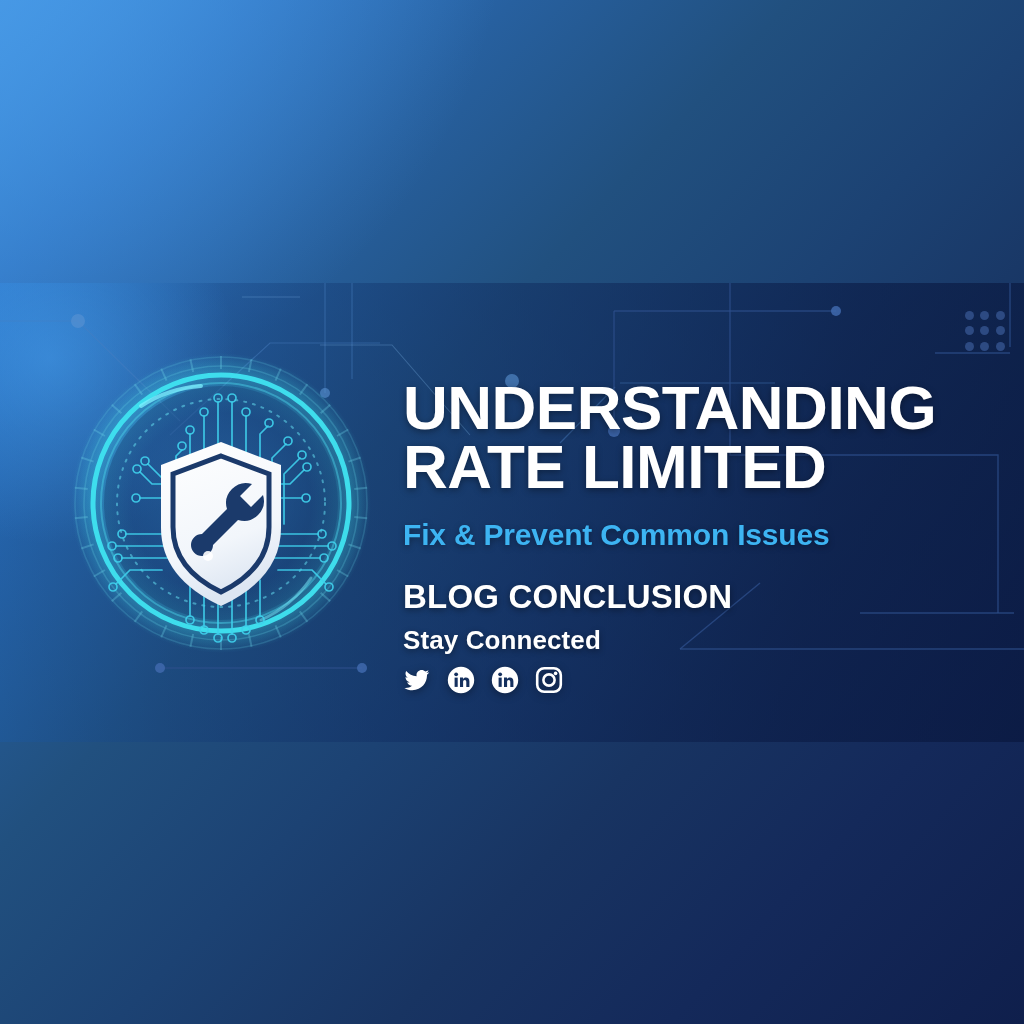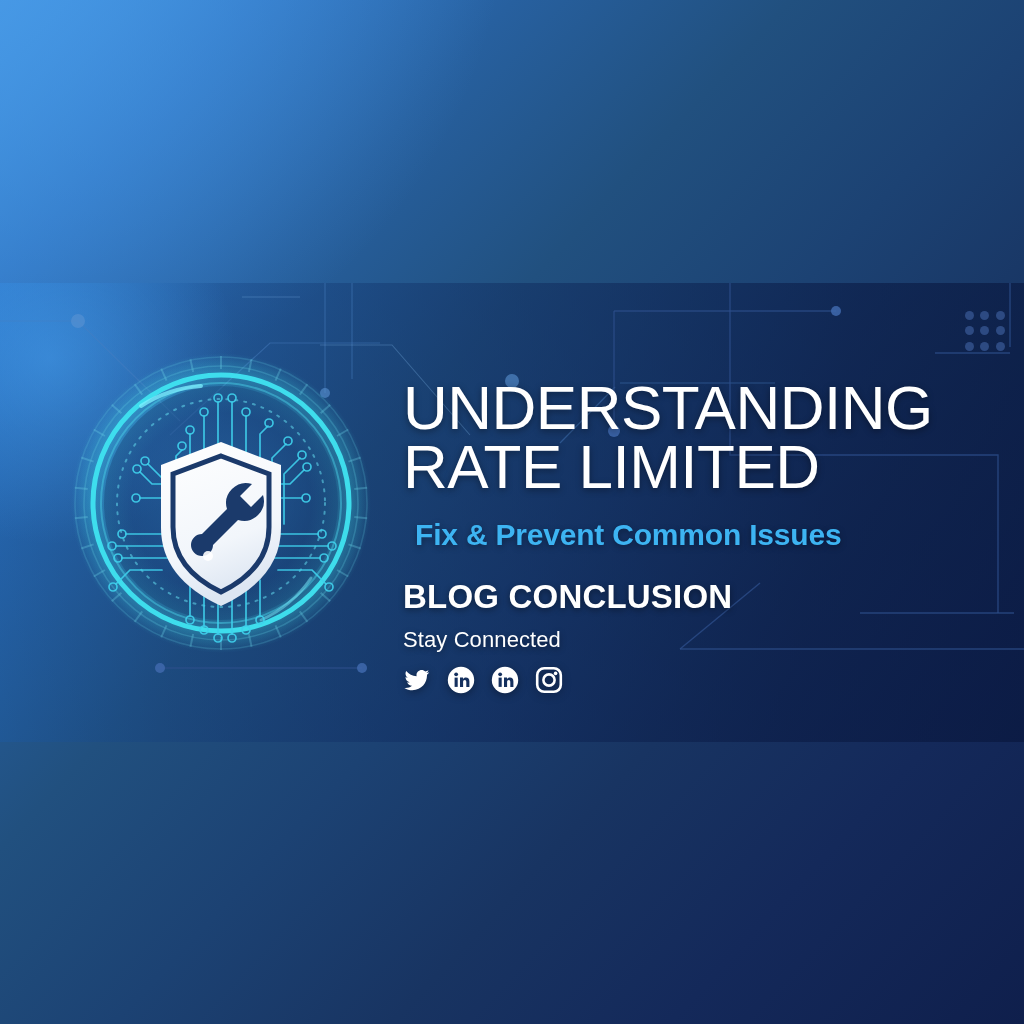--- a/index.html
+++ b/index.html
@@ -65,50 +65,50 @@
   .emblem svg{display:block;width:330px;height:330px;}
 
   
   .content{
     position:absolute;left:403px;top:378px;width:600px;
   }
   .title{
     margin:0;
     font-size:62px;
     line-height:59px;
-    font-weight:400;
+    font-weight:700;
     letter-spacing:-0.5px;
     color:#ffffff;
     text-shadow:0 2px 7px rgba(0,0,0,0.38);
     white-space:pre-line;
     font-stretch:condensed;
   }
   .subtitle{
-    margin:22px 0 0 12px;
+    margin:22px 0 0 0;
     font-size:30px;
     line-height:34px;
     font-weight:700;
     color:#3db4f2;
     letter-spacing:-0.2px;
     text-shadow:0 2px 6px rgba(0,0,0,0.35);
   }
   .kicker{
     margin:29px 0 0 0;
     font-size:33px;
     line-height:32px;
     font-weight:700;
     color:#ffffff;
     letter-spacing:0.2px;
     text-shadow:0 2px 6px rgba(0,0,0,0.4);
   }
   .cta{
     margin:14px 0 0 0;
-    font-size:22px;
+    font-size:26px;
     line-height:26px;
-    font-weight:400;
+    font-weight:700;
     color:#ffffff;
     letter-spacing:0.1px;
     text-shadow:0 2px 6px rgba(0,0,0,0.4);
   }
   .socials{
     margin-top:13px;
     display:flex;align-items:center;gap:16px;
   }
   .socials .soc{
     width:28px;height:28px;display:block;cursor:pointer;

